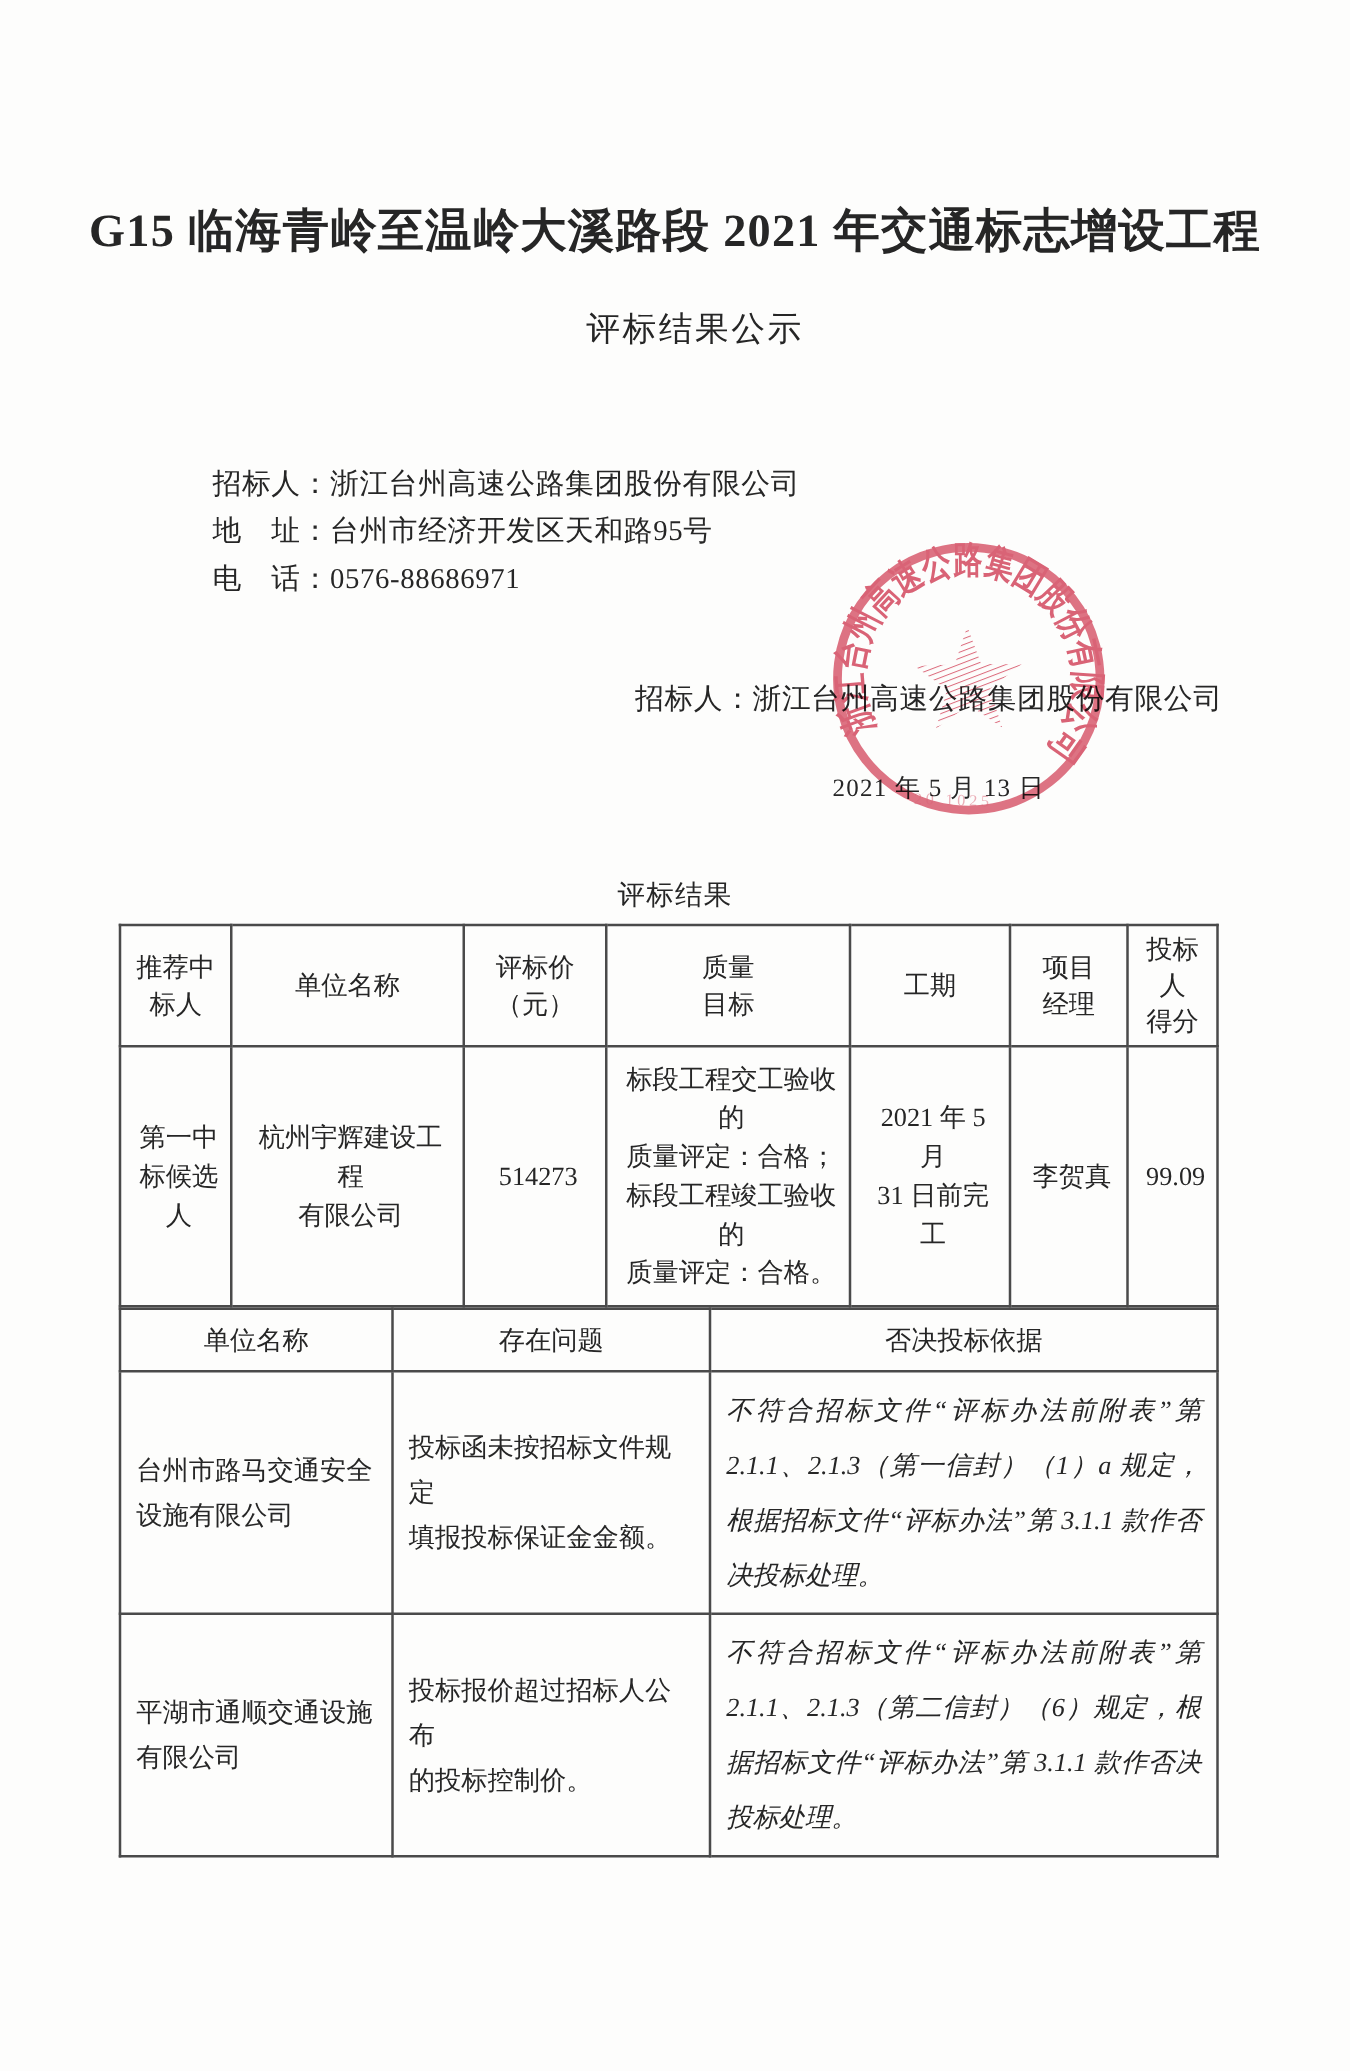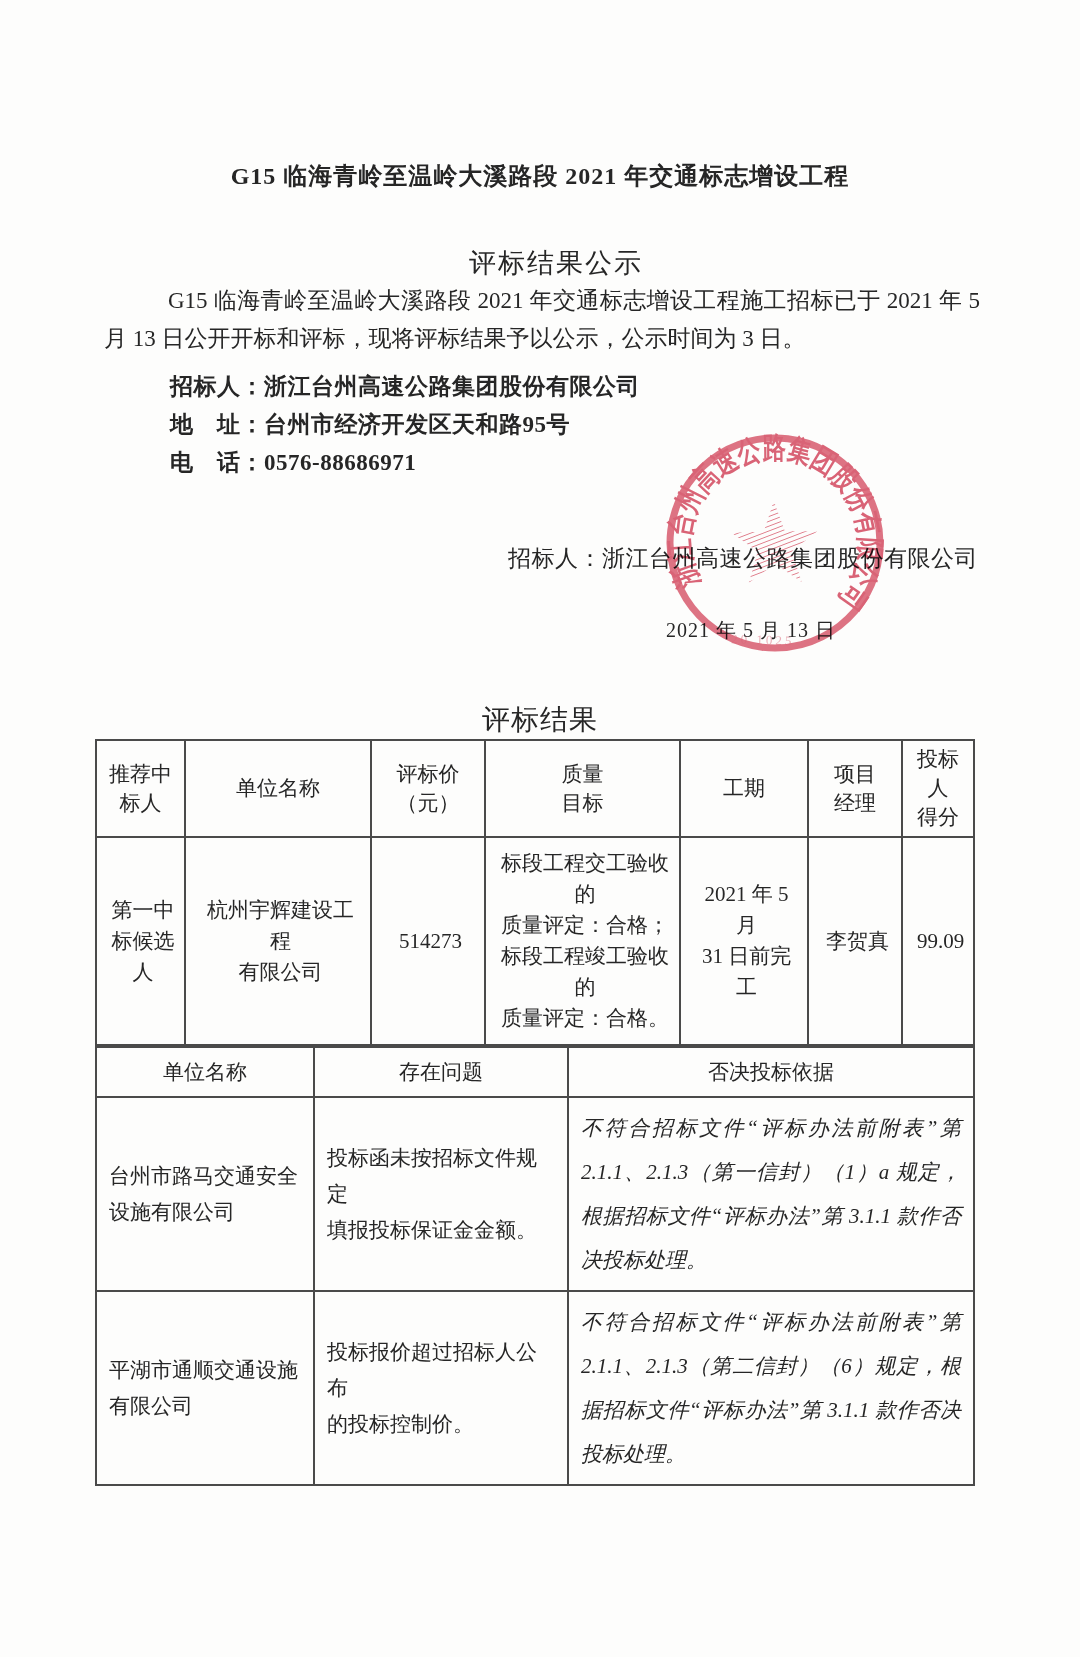--- a/index.html
+++ b/index.html
@@ -3,39 +3,39 @@
 <meta charset="utf-8">
 <style>
   html,body { margin:0; padding:0; background:#e8e8e8; }
   .page {
     position:relative; width:1080px; height:1657px; margin:0 auto;
     background:#fdfdfc; overflow:hidden;
     font-family:"Liberation Serif","DejaVu Serif",serif; color:#262626;
   }
   .title {
     position:absolute; top:160px; left:0; width:100%; margin:0;
-    text-align:center; font-size:24px; font-weight:bold; letter-spacing:1px;
+    text-align:center; font-size:37px; font-weight:bold; letter-spacing:1px;
   }
   .subtitle {
     position:absolute; top:229px; left:0; width:100%; margin:16px;
     text-align:center; font-size:27px; font-weight:normal; letter-spacing:2px;
   }
   .intro {
     position:absolute; top:282px; left:104px; width:876px; margin:0;
     font-size:23px; line-height:38px; text-indent:64px; text-align:justify;
   }
   .contact { position:absolute; top:368px; left:170px; font-size:23px; line-height:38px; }
-  .contact-line span { letter-spacing:0.5px;font-weight:bold; }
+  .contact-line span { letter-spacing:0.5px; }
   .signature { position:absolute; top:543px; left:508px; font-size:23px; letter-spacing:0.5px; }
   .sig-date  { position:absolute; top:617px; left:666px; font-size:20px; letter-spacing:1px; }
   .seal {
     position:absolute; left:625px; top:393px;
     transform:rotate(7deg); opacity:0.85; mix-blend-mode:multiply;
   }
-  .tbl-heading { position:absolute; left:0; width:100%; text-align:center; font-size:28px; letter-spacing:1px; }
+  .tbl-heading { position:absolute; left:0; width:100%; text-align:center; font-size:22px; letter-spacing:1px; }
   .h1pos { top:701px; }
   .h2pos { top:1009px; }
   table { position:absolute; left:95px; border-collapse:collapse; table-layout:fixed; }
   .t1 { top:739px; width:878px; }
   .t2 { top:1046px; width:878px; }
   th, td {
     border:2px solid #4a4a4a; font-size:21px; font-weight:normal;
     vertical-align:middle; white-space:pre-line; padding:4px 6px; line-height:31px;
   }
   .t1 th { height:44px; text-align:center; line-height:29px; }
@@ -47,21 +47,20 @@
   .t2 td.reason { line-height:44px; text-align:justify;font-style:italic; }
 </style>
 </head>
 <body>
 
 <div class="page">
 
   <h1 class="title">G15 临海青岭至温岭大溪路段 2021 年交通标志增设工程</h1>
   <h2 class="subtitle">评标结果公示</h2>
 
-  <p class="intro">G15 临海青岭至温岭大溪路段 2021 年交通标志增设工程施工招标已于 2021 年 5 月 13 日公开开标和评标，现将评标结果予以公示，公示时间为 3 日。</p>
 
   <div class="contact">
     <div class="contact-line"><span>招标人：</span><span>浙江台州高速公路集团股份有限公司</span></div>
     <div class="contact-line"><span>地　址：</span><span>台州市经济开发区天和路95号</span></div>
     <div class="contact-line"><span>电　话：</span><span>0576-88686971</span></div>
   </div>
 
   <div class="signature">招标人：浙江台州高速公路集团股份有限公司</div>
   <div class="sig-date">2021 年 5 月 13 日</div>
 

